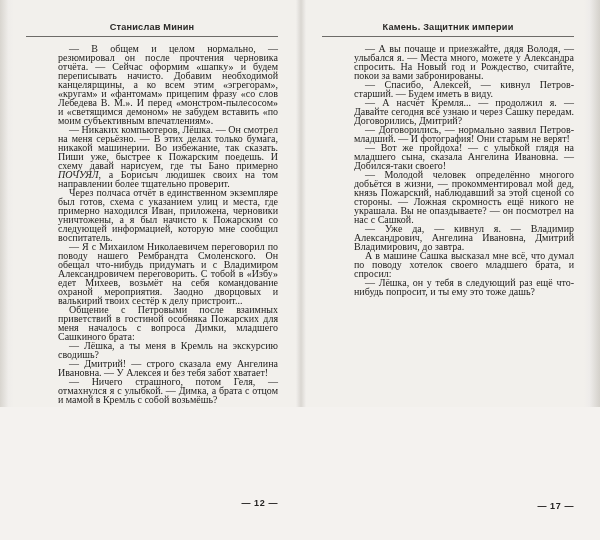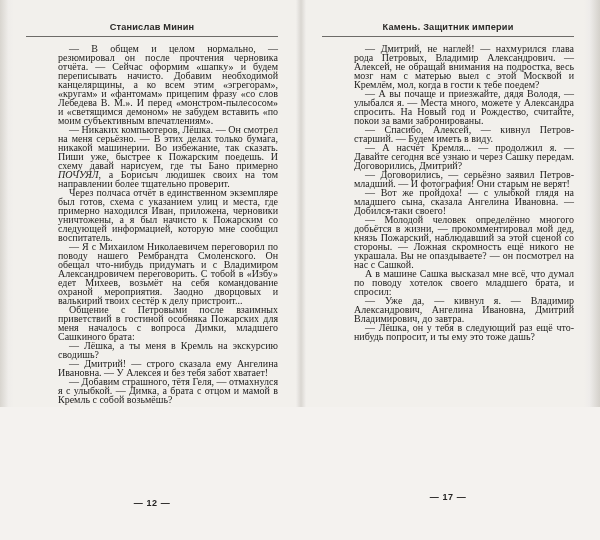--- a/index.html
+++ b/index.html
@@ -51,21 +51,21 @@
   .page {
     position: relative;
     width: 300px;
     height: 540px;
     box-sizing: border-box;
     padding: 22px 22px 10px 26px;
     display: flex;
     flex-direction: column;
   }
   .page.right {
-    padding: 22px 26px 16px 22px;
+    padding: 22px 26px 7px 22px;
   }
   .running-head {
     text-align: center;
     font-family: "Liberation Sans", sans-serif;
     font-size: 9.2px;
     font-weight: 600;
     letter-spacing: 0.2px;
     color: #2b2a28;
     margin: 0 0 4px 0;
     white-space: nowrap;
@@ -87,21 +87,21 @@
     -webkit-hyphens: auto;
   }
   .body-text p {
     margin: 0;
     text-indent: 11px;
   }
   em.it {
     font-style: italic;
   }
   .folio {
-    text-align: center;
+    text-align: right;
     font-family: "Liberation Sans", sans-serif;
     font-size: 9px;
     font-weight: 600;
     color: #232221;
     letter-spacing: 0.6px;
     padding-bottom: 22px;
     white-space: nowrap;
   }
 </style>
 </head>
@@ -115,36 +115,35 @@
     <div class="running-head">Станислав Минин</div>
     <div class="rule"></div>
     <div class="body-text">
       <p>— В общем и целом нормально, — резюмировал он после прочтения черновика отчёта. — Сейчас оформим «шапку» и будем переписывать начисто. Добавим необходимой канцелярщины, а ко всем этим «эгрегорам», «кругам» и «фантомам» прицепим фразу «со слов Лебедева В. М.». И перед «монстром-пылесосом» и «светящимся демоном» не забудем вставить «по моим субъективным впечатлениям».</p>
       <p>— Никаких компьютеров, Лёшка. — Он смотрел на меня серьёзно. — В этих делах только бумага, никакой машинерии. Во избежание, так сказать. Пиши уже, быстрее к Пожарским поедешь. И схему давай нарисуем, где ты Бано примерно <em class="it">ПОЧУЯЛ</em>, а Борисыч людишек своих на том направлении более тщательно проверит.</p>
       <p>Через полчаса отчёт в единственном экземпляре был готов, схема с указанием улиц и места, где примерно находился Иван, приложена, черновики уничтожены, а я был начисто к Пожарским со следующей информацией, которую мне сообщил воспитатель.</p>
       <p>— Я с Михаилом Николаевичем переговорил по поводу нашего Рембрандта Смоленского. Он обещал что-нибудь придумать и с Владимиром Александровичем переговорить. С тобой в «Избу» едет Михеев, возьмёт на себя командование охраной мероприятия. Заодно дворцовых и валькирий твоих сестёр к делу пристроит...</p>
       <p>Общение с Петровыми после взаимных приветствий в гостиной особняка Пожарских для меня началось с вопроса Димки, младшего Сашкиного брата:</p>
       <p>— Лёшка, а ты меня в Кремль на экскурсию сводишь?</p>
       <p>— Дмитрий! — строго сказала ему Ангелина Ивановна. — У Алексея и без тебя забот хватает!</p>
-      <p>— Добавим страшного, тётя Геля, — отмахнулся я с улыбкой. — Димка, а брата с отцом и мамой в Кремль с собой возьмёшь?</p>
+      <p>— Ничего страшного, потом Геля, — отмахнулся я с улыбкой. — Димка, а брата с отцом и мамой в Кремль с собой возьмёшь?</p>
     </div>
     <div class="folio">— 12 —</div>
   </div>
 
   <div class="page right">
     <div class="running-head">Камень. Защитник империи</div>
     <div class="rule"></div>
     <div class="body-text">
-      <p>— Дмитрий, не наглей! — нахмурился глава рода Петровых, Владимир Александрович. — Алексей, не обращай внимания на подростка, весь мозг нам с матерью выел с этой Москвой и Кремлём, мол, когда в гости к тебе поедем?</p>
       <p>— А вы почаще и приезжайте, дядя Володя, — улыбался я. — Места много, можете у Александра спросить. На Новый год и Рождество, считайте, покои за вами забронированы.</p>
       <p>— Спасибо, Алексей, — кивнул Петров-старший. — Будем иметь в виду.</p>
       <p>— А насчёт Кремля... — продолжил я. — Давайте сегодня всё узнаю и через Сашку передам. Договорились, Дмитрий?</p>
-      <p>— Договорились, — серьёзно заявил Петров-младший. — И фотография! Они старым не верят!</p>
+      <p>— Договорились, — нормально заявил Петров-младший. — И фотография! Они старым не верят!</p>
       <p>— Вот же пройдоха! — с улыбкой глядя на младшего сына, сказала Ангелина Ивановна. — Добился-таки своего!</p>
       <p>— Молодой человек определённо многого добьётся в жизни, — прокомментировал мой дед, князь Пожарский, наблюдавший за этой сценой со стороны. — Ложная скромность ещё никого не украшала. Вы не опаздываете? — он посмотрел на нас с Сашкой.</p>
+      <p>— Уже да, — кивнул я. — Владимир Александрович, Ангелина Ивановна, Дмитрий Владимирович, до завтра.</p>
       <p>А в машине Сашка высказал мне всё, что думал по поводу хотелок своего младшего брата, и спросил:</p>
-      <p>— Уже да, — кивнул я. — Владимир Александрович, Ангелина Ивановна, Дмитрий Владимирович, до завтра.</p>
       <p>— Лёшка, он у тебя в следующий раз ещё что-нибудь попросит, и ты ему это тоже дашь?</p>
     </div>
     <div class="folio">— 17 —</div>
   </div>
 
 </div>
 
 </body></html>

